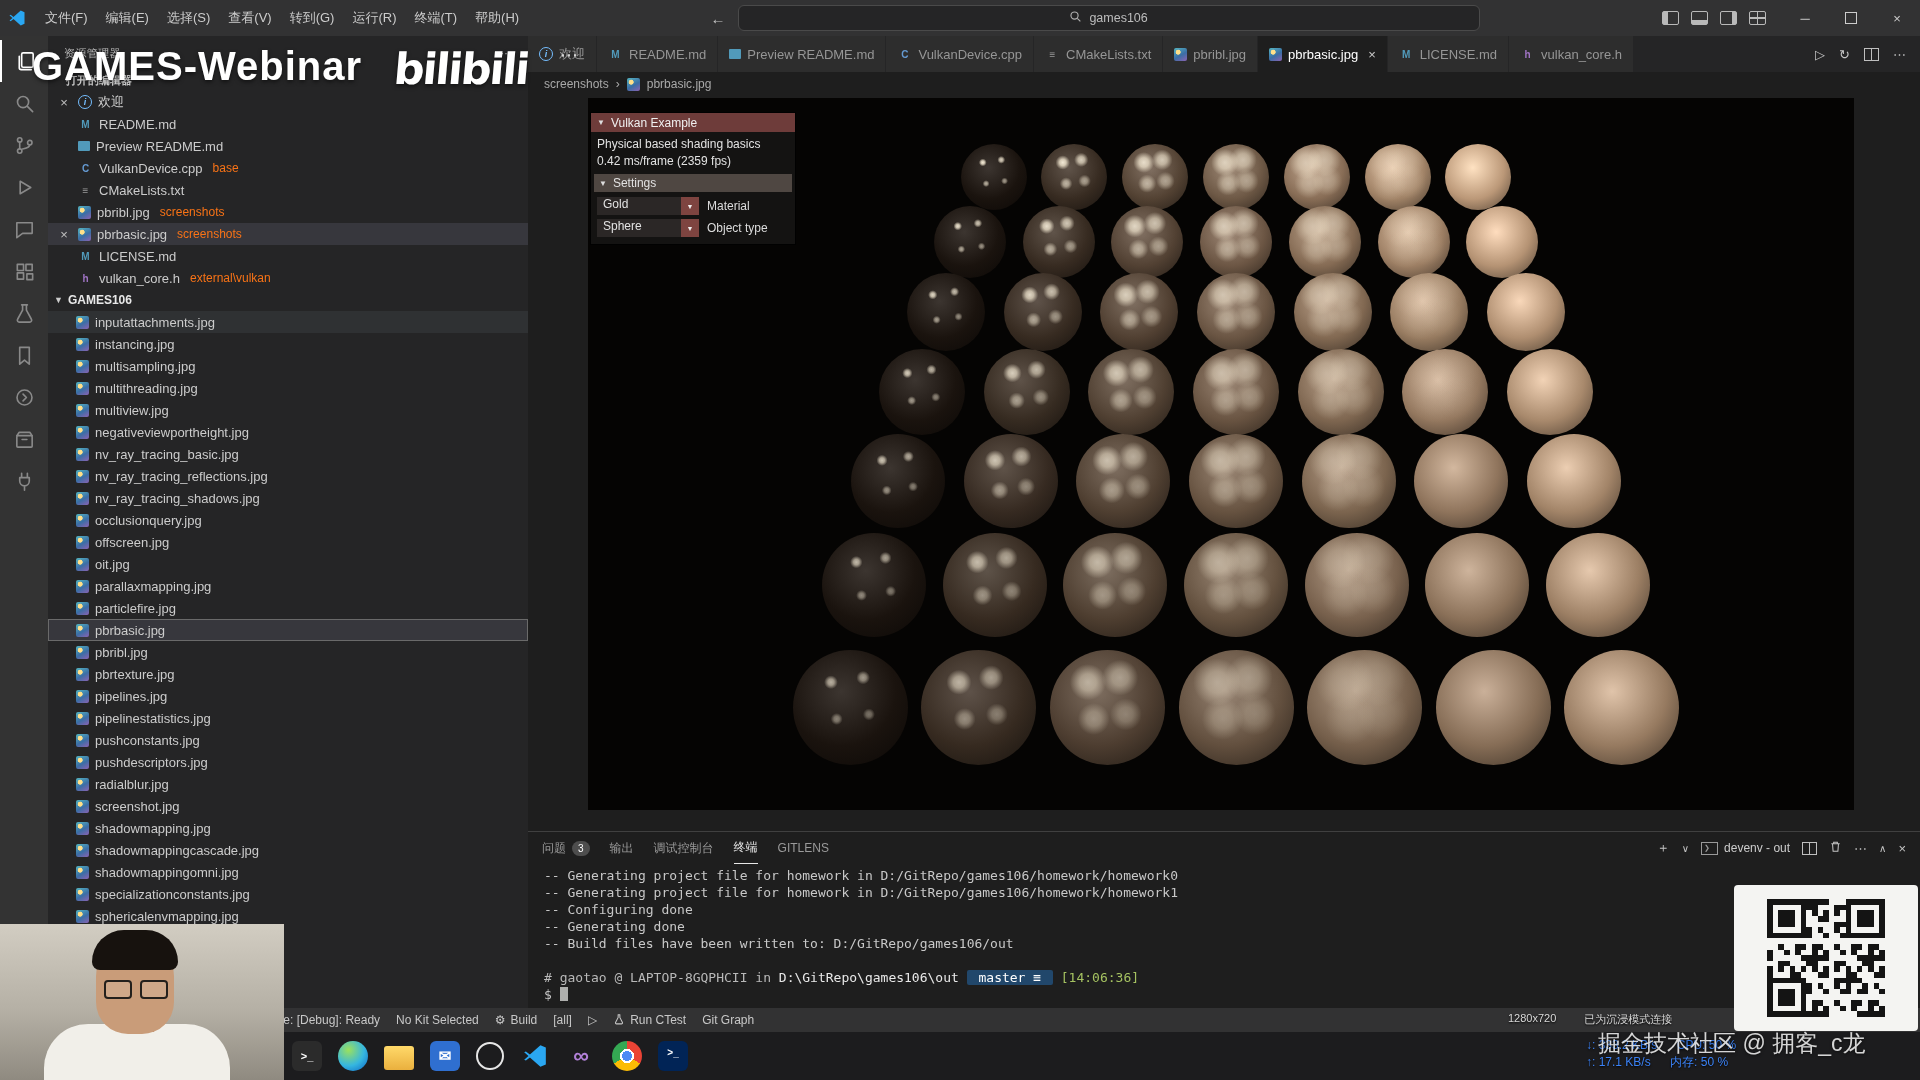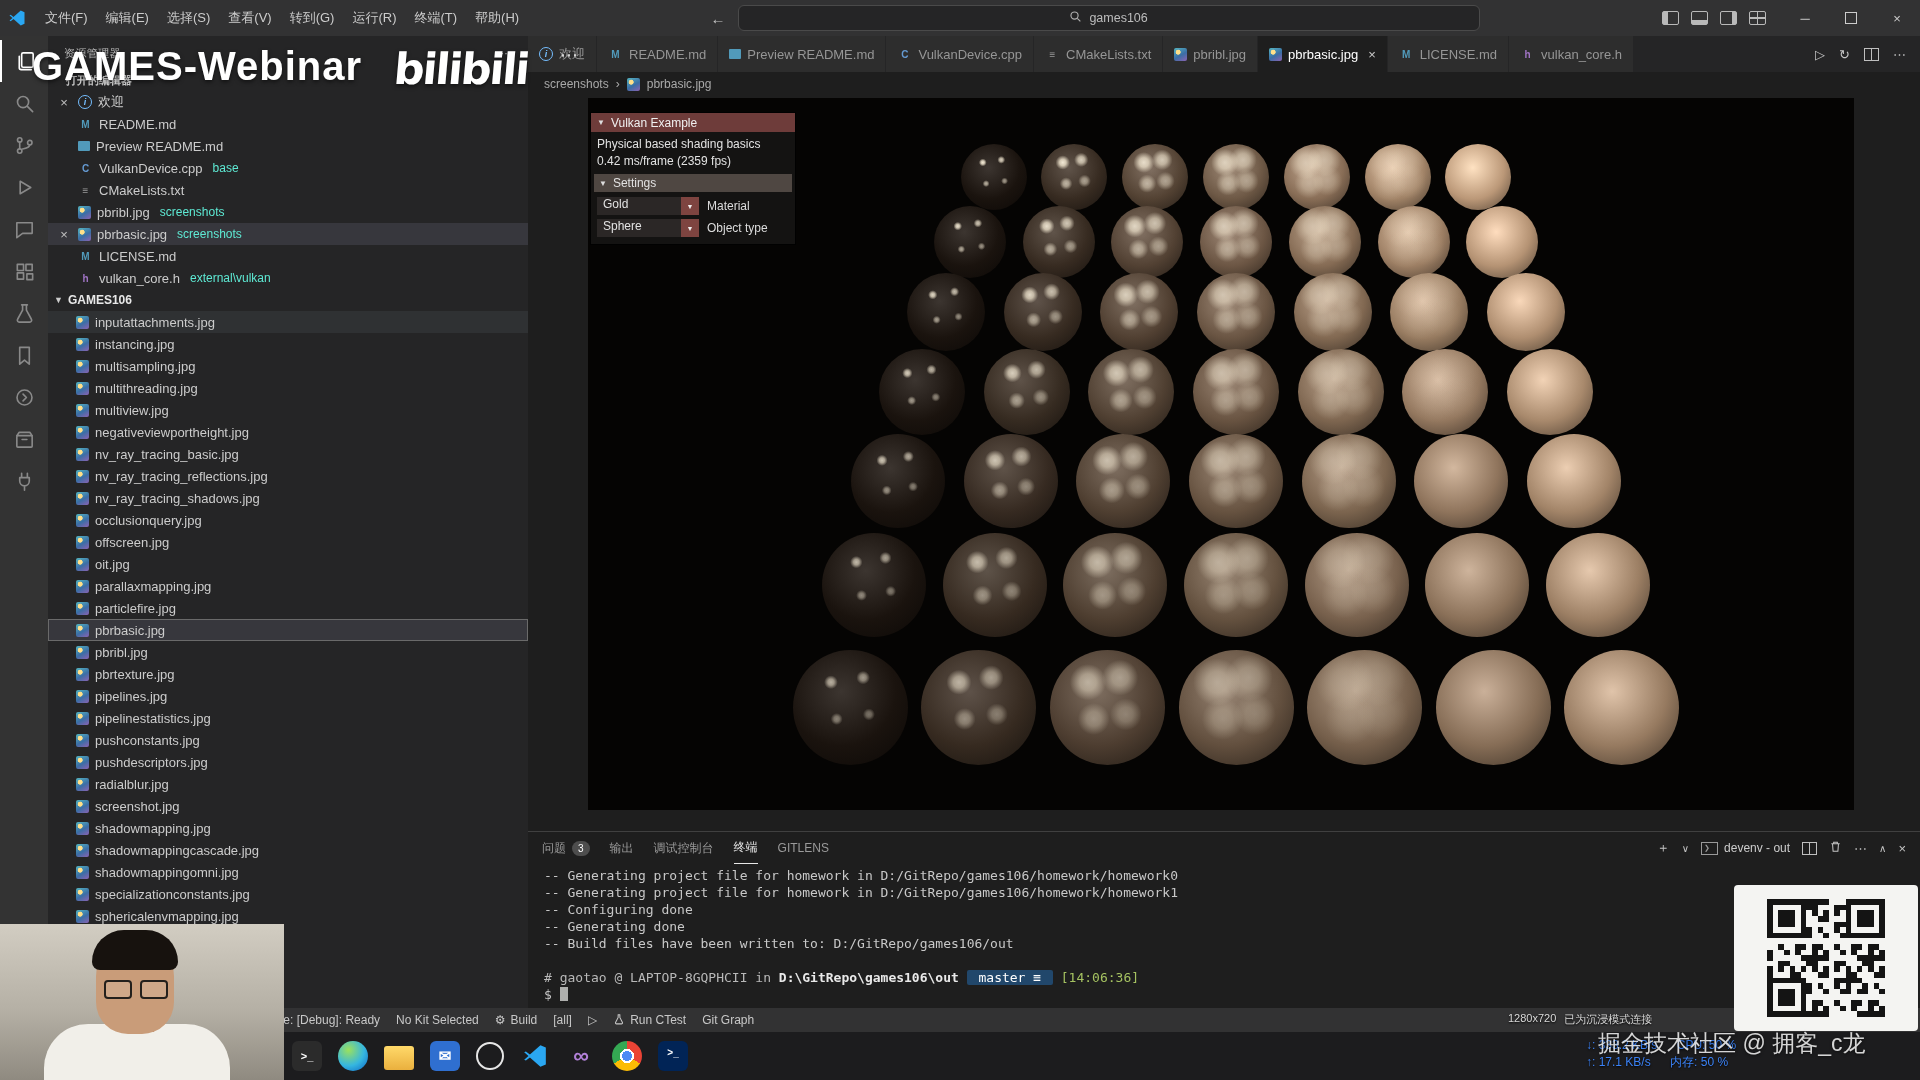--- a/index.html
+++ b/index.html
@@ -33,21 +33,21 @@
   .ab-icon svg{width:23px;height:23px;}
   .ab-icon.active{color:#ffffff;border-left:2px solid #ffffff;}
 
   .sidebar{width:480px;background:#252526;position:relative;overflow:hidden;flex:none;}
   .sidebar-header{height:34px;display:flex;align-items:center;justify-content:space-between;padding:0 16px;
                   font-size:11px;color:#bbbbbb;letter-spacing:.4px;}
   .oe-label{font-size:11px;font-weight:bold;color:#cccccc;padding:3px 0 3px 18px;}
   .row{height:22px;display:flex;align-items:center;gap:6px;padding:0 8px;white-space:nowrap;overflow:hidden;color:#cccccc;}
   .row .x{width:16px;text-align:center;color:#c0c0c0;flex:none;}
   .row .spacer{width:16px;flex:none;}
-  .row .desc{color:#5eead4;font-size:12px;margin-left:4px;}
+  .row .desc{color:#f97316;font-size:12px;margin-left:4px;}
   .row.sel{background:#37373d;}
   .row.hover{background:#2f3133;}
   .row.sel-outline{background:#37373d;outline:1px solid #6a6a6a;outline-offset:-1px;}
   .section-header{height:22px;display:flex;align-items:center;gap:5px;font-weight:bold;font-size:12px;color:#e8e8e8;padding-left:6px;}
   .chev{font-size:9px;color:#cccccc;}
   .file-list .row{padding-left:28px;}
 
   .fi{width:15px;height:14px;display:inline-flex;align-items:center;justify-content:center;
       font-size:10px;font-weight:bold;flex:none;}
   .fi-img{width:13px;height:13px;border-radius:2px;
@@ -97,21 +97,21 @@
   .panel-tabs{display:flex;align-items:center;height:32px;}
   .ptab{margin-right:20px;font-size:12px;color:#9a9a9a;height:32px;display:inline-flex;align-items:center;gap:6px;box-sizing:border-box;}
   .ptab.active{color:#e7e7e7;border-bottom:1px solid #e7e7e7;}
   .pbadge{background:#4d4d4d;color:#ffffff;border-radius:9px;font-size:10px;padding:0 6px;height:15px;line-height:15px;}
   .panel-actions{display:flex;align-items:center;gap:12px;color:#c5c5c5;font-size:13px;}
   .term-sel{display:flex;align-items:center;gap:6px;font-size:12px;color:#cccccc;}
   .ts-ico{width:13px;height:11px;border:1px solid #9a9a9a;display:inline-flex;align-items:center;justify-content:flex-start;
           font-size:7px;padding-left:2px;color:#9a9a9a;}
   .terminal{flex:1;font-family:"DejaVu Sans Mono",monospace;font-size:13px;line-height:17px;
             padding:3px 0 0 16px;color:#c8c8c8;white-space:pre;overflow:hidden;}
-  .t-path{color:#e9e9e9;font-weight:bold;}
+  .t-path{color:#e9e9e9;font-weight:normal;}
   .t-branch{background:#21476b;color:#ffffff;padding:0 4px;border-radius:2px;}
   .t-time{color:#a5c261;}
   .t-user{color:#b8b8b8;}
   .t-cursor{display:inline-block;width:8px;height:14px;background:#aeafad;vertical-align:-2px;margin-left:8px;}
 
   
   .statusbar{height:24px;background:#323233;display:flex;align-items:center;padding-left:244px;font-size:12px;color:#c8c8c8;}
   .sb-item{padding:0 8px;height:24px;display:inline-flex;align-items:center;gap:5px;white-space:nowrap;}
   .taskbar{height:48px;background:#1c1c1e;display:flex;align-items:center;gap:16px;padding-left:292px;}
   .tk{width:30px;height:30px;border-radius:6px;display:flex;align-items:center;justify-content:center;
@@ -134,21 +134,21 @@
   .qr-box{position:absolute;left:1734px;top:885px;width:184px;height:146px;background:#f4f4f2;border-radius:4px;
           display:flex;align-items:center;justify-content:center;z-index:60;}
   #qr{display:grid;grid-template-columns:repeat(21,5.6px);grid-auto-rows:5.6px;}
   .qc{width:5.6px;height:5.6px;}
   .qc.on{background:#141414;}
   .watermark{position:absolute;left:1598px;top:1028px;font-size:23px;color:rgba(240,240,240,.88);z-index:70;
              text-shadow:0 1px 3px rgba(0,0,0,.6);white-space:nowrap;}
   .netstats{position:absolute;left:1586px;top:1037px;font-size:12px;color:#3b82f6;line-height:17px;z-index:65;
             text-shadow:0 1px 2px #000;font-family:"Liberation Sans",sans-serif;}
   .netstats .gap{margin-left:16px;}
-  .quality{position:absolute;left:1508px;top:1012px;font-size:11px;color:#d9d9d9;display:flex;gap:8px;z-index:40;
+  .quality{position:absolute;left:1508px;top:1012px;font-size:11px;color:#d9d9d9;display:flex;gap:28px;z-index:40;
            text-shadow:0 1px 2px #000;}
 </style>
 </head>
 <body>
 
 <div id="app">
 
   <header class="titlebar">
     <div class="tb-left">
       <span class="vslogo">

